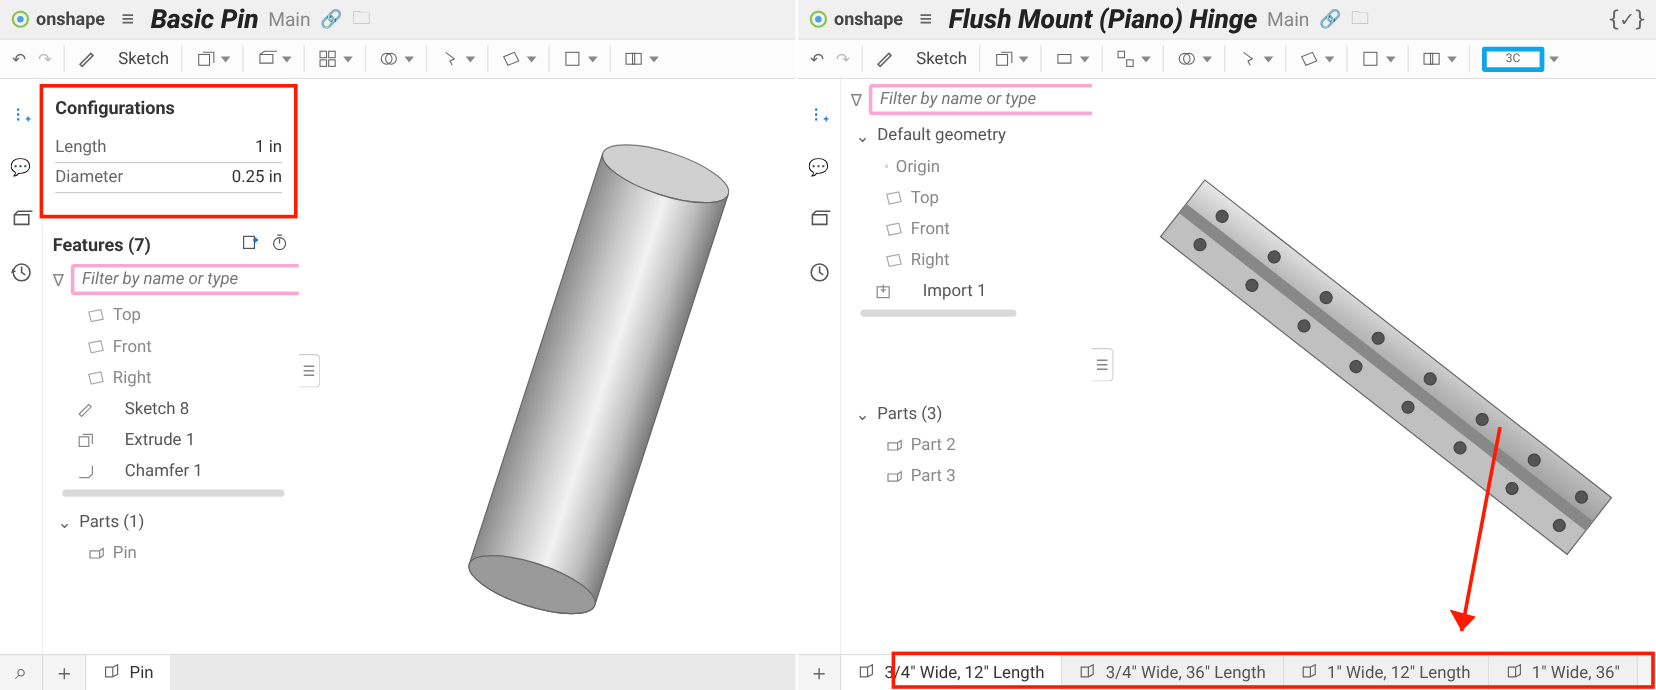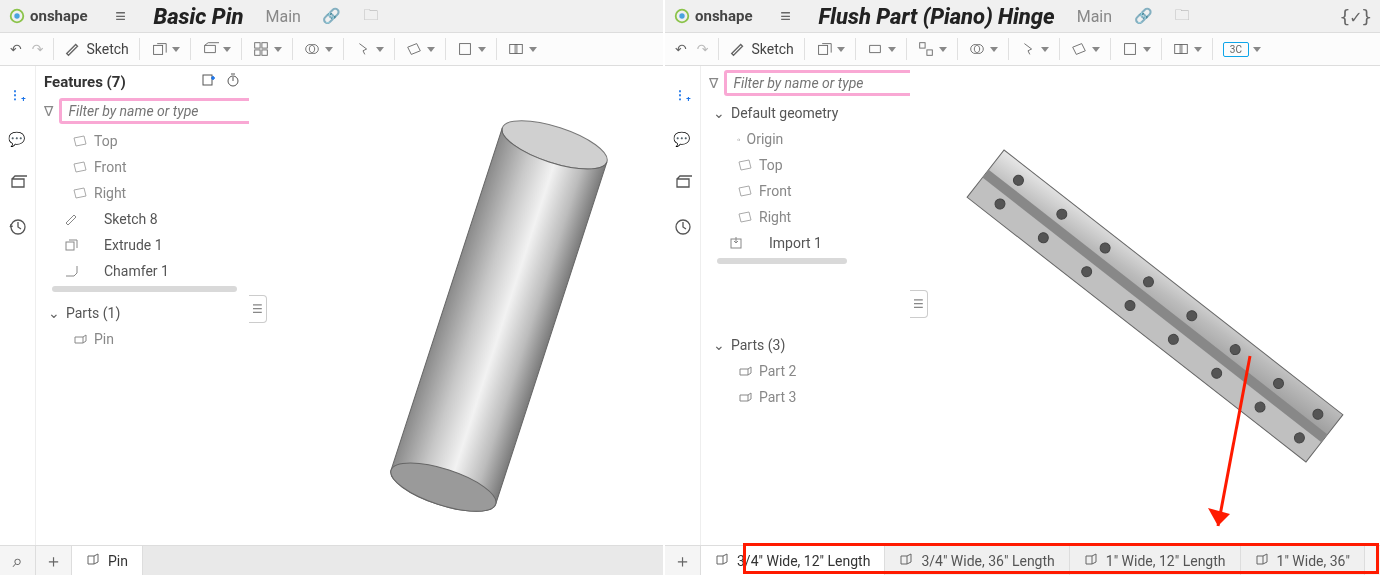--- a/index.html
+++ b/index.html
@@ -1,33 +1,33 @@
 <!DOCTYPE html>
 <html><head>
 <meta charset="utf-8">
 <style>
   * { box-sizing: border-box; margin: 0; padding: 0; font-family: -apple-system, "Segoe UI", Roboto, Arial, sans-serif; }
   body { width: 1380px; height: 575px; background: #fff; display: flex; overflow: hidden; font-size: 14px; color: #333; }
   .app { display: flex; flex-direction: column; height: 575px; background: #fff; position: relative; }
   .app.left  { width: 665px; border-right: 2px solid #fff; }
   .app.right { width: 715px; }
-  .header { height: 32px; background: #f0f0f0; display: flex; align-items: center; padding: 0 8px; gap: 22px; }
+  .header { height: 32px; background: #f0f0f0; display: flex; align-items: center; padding: 0 8px; gap: 8px; }
   .logo { display: inline-flex; align-items: center; gap: 4px; font-weight: 700; color: #444; font-size: 15px; }
   .logo-mark { width: 18px; height: 18px; display: inline-block; position: relative; }
   .menu-btn { width: 22px; height: 22px; display: inline-flex; align-items: center; justify-content: center; color: #666; font-size: 18px; cursor: pointer; }
   .doc-title { font-weight: 800; font-size: 22px; color: #222; font-style: italic; }
   .main-badge { font-size: 16px; color: #888; }
   .link-ic, .folder-ic { color: #aaa; font-size: 15px; }
   .braces { margin-left: auto; font-size: 18px; color: #666; font-family: monospace; }
   .toolbar { height: 34px; border-top: 1px solid #ddd; border-bottom: 1px solid #ddd; background: #fcfcfc; display: flex; align-items: center; padding: 0 6px; gap: 2px; }
   .toolbar .grp { display: inline-flex; align-items: center; height: 28px; padding: 0 4px; color: #666; }
   .toolbar .divider { width: 1px; height: 22px; background: #e0e0e0; margin: 0 4px; }
   .toolbar svg { width: 18px; height: 18px; }
   .caret { width: 0; height: 0; border-left: 4px solid transparent; border-right: 4px solid transparent; border-top: 5px solid #888; margin-left: 4px; }
-  .sketch-lbl { font-size: 14px; color: #444; margin-left: 4px; }
+  .sketch-lbl { font-size: 14px; color: #444; margin-left: 16px; }
   .body { flex: 1; display: flex; min-height: 0; }
   .rail { width: 36px; background: #fff; border-right: 1px solid #eee; display: flex; flex-direction: column; align-items: center; padding-top: 18px; gap: 22px; color: #555; }
   .rail .ic { width: 22px; height: 22px; display: flex; align-items: center; justify-content: center; cursor: pointer; }
   .panel { width: 213px; background: #fff; display: flex; flex-direction: column; padding: 0; }
   .panel-handle { position: absolute; top: 295px; width: 18px; height: 28px; background: #fff; border: 1px solid #ccc; border-left: none; border-radius: 0 4px 4px 0; display: flex; align-items: center; justify-content: center; color: #888; cursor: pointer; font-size: 12px; }
   .app.left  .panel-handle { left: 249px; }
   .app.right .panel-handle { left: 245px; top: 290px; }
   .config-box { border: 3px solid #ff1a00; margin: 4px 0 6px -3px; padding: 8px 10px 18px 10px; width: 215px; background:#fff; }
   .config-title { font-size: 15px; font-weight: 700; color: #333; margin-bottom: 12px; }
   .cfg-row { display: flex; justify-content: space-between; align-items: center; border-bottom: 1px solid #ccc; padding: 4px 0; font-size: 14px; color:#666;}
@@ -162,20 +162,31 @@
       <span class="ic">
           <svg width="20" height="20" viewBox="0 0 20 20">
             <circle cx="10" cy="10" r="7" fill="none" stroke="#555" stroke-width="1.3"></circle>
             <path d="M10 5v5l3 2" fill="none" stroke="#555" stroke-width="1.3"></path>
             <path d="M3 7l-1 3 3-1" fill="none" stroke="#555"></path>
           </svg>
         </span>
     </div>
 
     <div class="panel">
+      <div class="config-box">
+        <div class="config-title">Configurations</div>
+        <div class="cfg-row">
+          <span>Length</span>
+          <span>1 in</span>
+        </div>
+        <div class="cfg-row">
+          <span>Diameter</span>
+          <span>0.25 in</span>
+        </div>
+      </div>
 
       <div class="features-hdr">
         <span>Features (7)</span>
         <span class="icons">
           <span><svg width="16" height="16" viewBox="0 0 16 16">
                 <rect x="2" y="3" width="9" height="10" fill="none" stroke="#555"></rect>
                 <path d="M12 4v4M10 6h4" stroke="#1a73e8" stroke-width="1.6"></path>
               </svg></span>
           <span><svg width="16" height="16" viewBox="0 0 16 16">
                 <circle cx="8" cy="9" r="5" fill="none" stroke="#555"></circle>
@@ -292,21 +303,21 @@
     <span class="logo">
       <span class="logo-mark">
         <svg viewBox="0 0 20 20">
             <circle cx="10" cy="10" r="7" fill="none" stroke="#8bc34a" stroke-width="2"></circle>
             <circle cx="10" cy="10" r="3" fill="#4aa3df"></circle>
           </svg>
       </span>
       <span>onshape</span>
     </span>
     <span class="menu-btn">≡</span>
-    <span class="doc-title">Flush Part (Piano) Hinge</span>
+    <span class="doc-title">Flush Mount (Piano) Hinge</span>
     <span class="main-badge">Main</span>
     <span class="link-ic">🔗</span>
     <span class="folder-ic">🗀</span>
     <span class="braces">{✓}</span>
   </div>
 
   <div class="toolbar">
     <span class="grp">↶</span>
     <span class="grp" style="color:#bbb">↷</span>
     <span class="divider"></span>
@@ -371,21 +382,21 @@
     <span class="divider"></span>
     <span class="grp">
         <svg viewBox="0 0 20 20">
           <rect x="3" y="5" width="8" height="10" fill="none" stroke="#666"></rect>
           <rect x="9" y="5" width="8" height="10" fill="none" stroke="#666"></rect>
         </svg>
         <span class="caret"></span>
       </span>
     <span class="divider"></span>
     <span class="grp">
-        <span style="border:1px solid #0ea5e9;font-size:10px;padding:1px 6px;border-radius:2px">3C</span>
+        <span style="border:4px solid #0ea5e9;font-size:10px;padding:1px 16px;border-radius:2px">3C</span>
         <span class="caret"></span>
       </span>
   </div>
 
   <div class="body">
     <div class="rail">
       <span class="ic" style="color:#1a73e8;font-size:12px;font-weight:bold;">⋮₊</span>
       <span class="ic">💬</span>
       <span class="ic">
           <svg width="20" height="20" viewBox="0 0 20 20">

